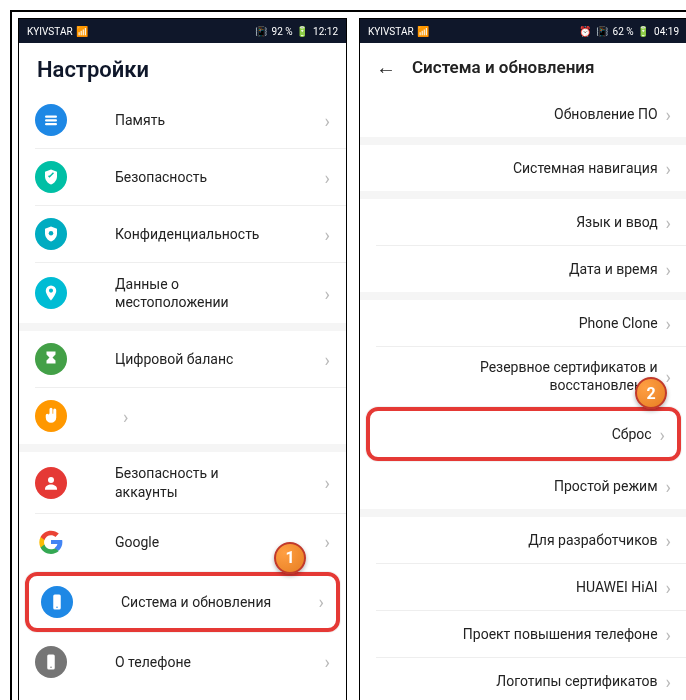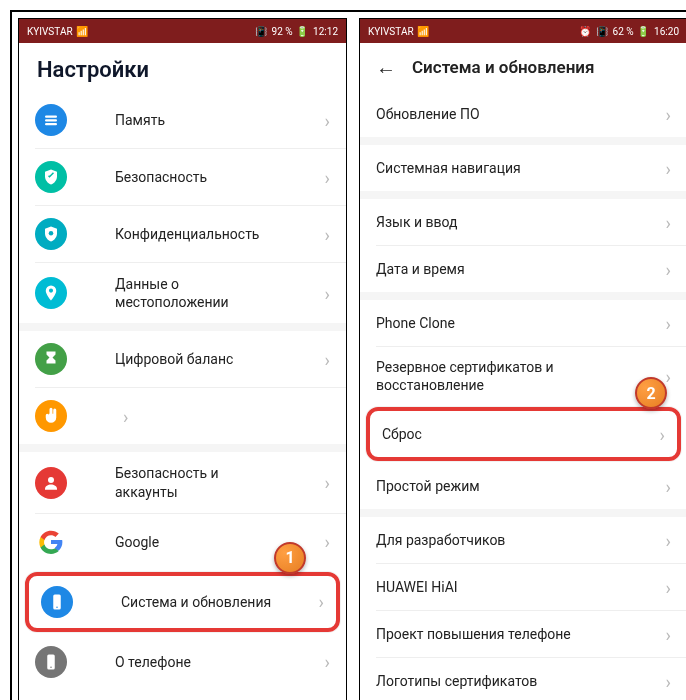--- a/index.html
+++ b/index.html
@@ -1,19 +1,19 @@
 <!DOCTYPE html>
 <html><head>
   <meta charset="utf-8">
   <style>
     * { margin: 0; padding: 0; box-sizing: border-box; font-family: -apple-system, BlinkMacSystemFont, "Segoe UI", Roboto, sans-serif; }
     body { background: #fff; padding: 10px; }
     .container { display: flex; gap: 12px; border: 2px solid #000; padding: 6px; background: #fff; width: 686px; height: 700px; }
     .phone { flex: 1; border: 1px solid #000; background: #fff; display: flex; flex-direction: column; overflow: hidden; }
-    .status-bar { height: 16px; display: flex; justify-content: space-between; align-items: center; padding: 12px 8px; font-size: 10px; color: #fff; background: #7f1d1d; }
+    .status-bar { height: 16px; display: flex; justify-content: space-between; align-items: center; padding: 12px 8px; font-size: 10px; color: #fff; background: #0f172a; }
     .status-left, .status-right { display: flex; gap: 4px; align-items: center; }
     .status-right span { font-size: 10px; }
     .page-title { font-size: 22px; font-weight: 600; padding: 14px 18px 10px; color: #0f172a; }
     .header-with-back { display: flex; align-items: center; padding: 12px 16px; gap: 16px; }
     .header-title { font-size: 17px; font-weight: 600; color: #222; }
     .list { flex: 1; overflow: hidden; }
     .item { display: flex; align-items: center; padding: 12px 16px; min-height: 52px; position: relative; cursor: pointer; }
     .item.with-icon { padding: 12px 16px; gap: 32px; }
     .icon-circle { width: 32px; height: 32px; border-radius: 50%; display: flex; align-items: center; justify-content: center; margin-right: 16px; flex-shrink: 0; }
     .icon-circle svg { width: 18px; height: 18px; }
@@ -29,21 +29,21 @@
     .bg-teal { background: #00bfa5; }
     .bg-teal2 { background: #00acc1; }
     .bg-cyan { background: #00bcd4; }
     .bg-green { background: #43a047; }
     .bg-orange { background: #ff9800; }
     .bg-red { background: #e53935; }
     .bg-grey { background: #757575; }
     .google-icon { width: 32px; height: 32px; }
     .back-arrow { font-size: 20px; color: #222; cursor: pointer; }
     .phone-right .item { min-height: 46px; padding: 11px 16px; }
-    .phone-right .item-label { font-size: 14px; }
+    .phone-right .item-label { font-size: 14px; text-align: right; }
   </style>
 </head>
 <body>
 
 <div class="container">
 
   <div class="phone phone-left">
     <div class="status-bar">
       <div class="status-left">
         <span>KYIVSTAR</span>
@@ -187,21 +187,21 @@
     <div class="status-bar">
       <div class="status-left">
         <span>KYIVSTAR</span>
         <span>📶</span>
       </div>
       <div class="status-right">
         <span>⏰</span>
         <span>📳</span>
         <span>62 %</span>
         <span>🔋</span>
-        <span>16:20</span>
+        <span>04:19</span>
       </div>
     </div>
 
     <div class="header-with-back">
       <span class="back-arrow">←</span>
       <span class="header-title">Система и обновления</span>
     </div>
 
     <div class="list">
       <div class="item">

